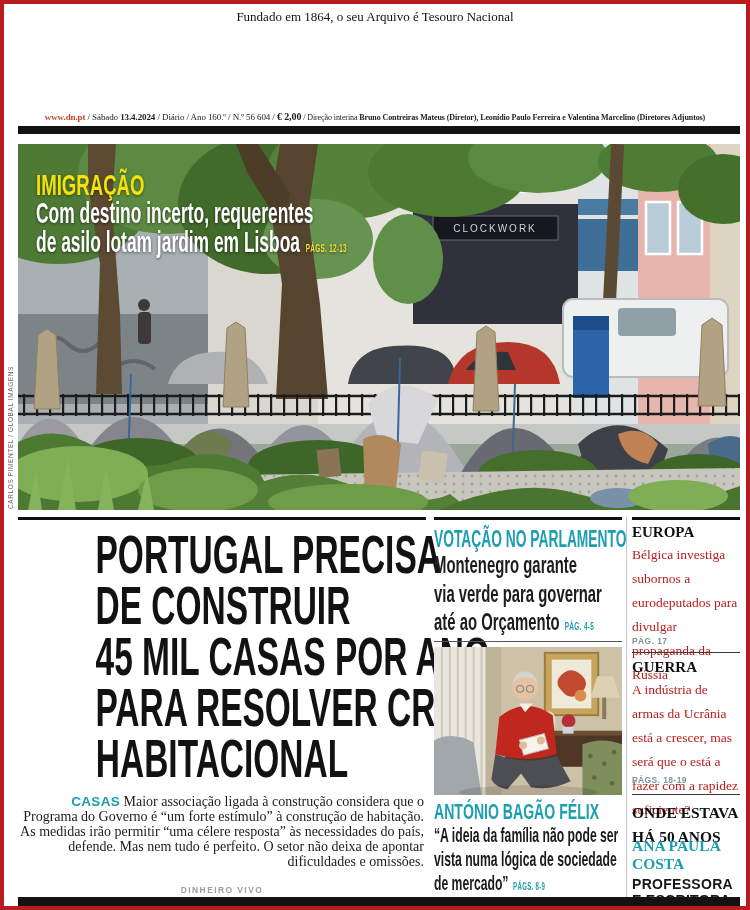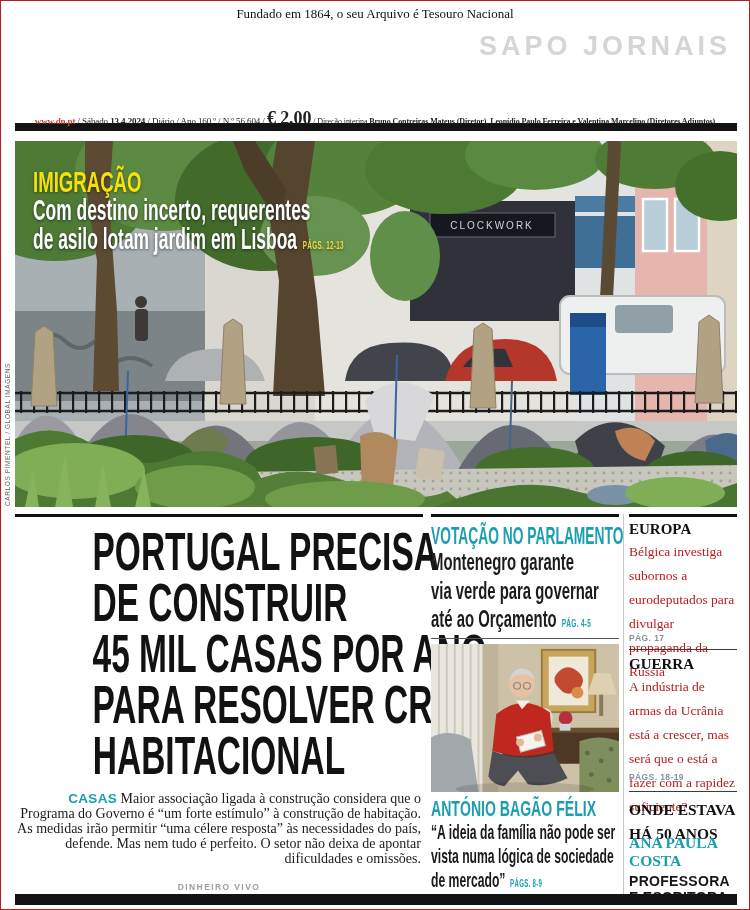--- a/index.html
+++ b/index.html
@@ -1,24 +1,24 @@
 <!DOCTYPE html>
 <html><head>
 <meta charset="utf-8">
 <style>
   html,body{margin:0;padding:0;background:#fff;}
-  #paper{position:relative;width:750px;height:910px;background:#fff;border:1px solid #b91c1c;box-sizing:border-box;overflow:hidden;font-family:"Liberation Sans",sans-serif;color:#141414;}
+  #paper{position:relative;width:750px;height:910px;background:#fff;border:4px solid #b91c1c;box-sizing:border-box;overflow:hidden;font-family:"Liberation Sans",sans-serif;color:#141414;}
   
   .tagline{position:absolute;top:5px;left:0;width:100%;text-align:center;font:13px "Liberation Serif",serif;color:#111;}
   .watermark{position:absolute;top:30px;right:18px;font:bold 27px "Liberation Sans",sans-serif;color:#d3d5d6;letter-spacing:4px;z-index:1;}
   .masthead{position:absolute;top:16px;left:14px;width:722px;text-align:center;font-family:"DejaVu Serif",serif;font-weight:bold;font-size:70px;line-height:1.05;letter-spacing:-3px;color:#0d0d0d;z-index:2;white-space:nowrap;}
   .infoline{position:absolute;top:107px;left:0;width:100%;text-align:center;white-space:nowrap;font-family:"Liberation Serif",serif;font-size:9px;letter-spacing:-.1px;color:#222;z-index:2;}
   .infoline .url{color:#c8432b;font-weight:bold;}
   .infoline .b{font-weight:bold;}
-  .infoline .price{font-size:18px;font-weight:bold;}
+  .infoline .price{font-size:10px;font-weight:bold;}
   .infoline .small{font-size:8px;text-align:right;}
   .topbar{position:absolute;top:122px;left:14px;width:722px;height:8px;background:#131313;}
   
   .photo{position:absolute;top:140px;left:14px;width:722px;height:366px;overflow:hidden;background:#9aa79a;}
   .photo svg{display:block;width:100%;height:100%;}
   .photo-credit{position:absolute;top:505px;left:3px;transform:rotate(-90deg);transform-origin:0 0;font:6.5px "Liberation Sans",sans-serif;color:#666;letter-spacing:.6px;white-space:nowrap;}
   .ov-kicker{position:absolute;top:24px;left:18px;font-weight:bold;font-size:30px;color:#f5e20a;transform:scaleX(.62);transform-origin:0 0;white-space:nowrap;text-shadow:0 1px 4px rgba(0,0,0,.45);}
   .ov-headline{position:absolute;top:54px;left:18px;width:600px;font-weight:bold;font-size:30px;line-height:29px;color:#fff;transform:scaleX(.58);transform-origin:0 0;text-shadow:0 1px 4px rgba(0,0,0,.55);}
   .ov-headline .lines{white-space:pre;}
   .ov-ref{font-size:11px;color:#f3de3d;margin-left:10px;letter-spacing:.5px;}
@@ -51,21 +51,20 @@
   .onde-name{position:absolute;left:0;font-weight:bold;font-size:15.5px;line-height:18px;color:#1b9eb0;white-space:pre;}
   .onde-role{position:absolute;left:0;font-family:"Liberation Sans",sans-serif;font-weight:bold;font-size:14px;letter-spacing:.3px;color:#161616;}
   .bottombar{position:absolute;top:893px;left:14px;width:722px;height:11px;background:#131313;}
 </style>
 </head>
 <body>
 
 <div id="paper">
 
   <div class="tagline">Fundado em 1864, o seu Arquivo é Tesouro Nacional</div>
-  <div class="watermark">SAPO JORNAIS</div>
   <div class="infoline"><span class="url">www.dn.pt</span><span> / Sábado </span><span class="b">13.4.2024</span><span> / Diário / Ano 160.º / N.º 56 604 / </span><span class="price">€ 2,00</span><span class="small"> / Direção interina </span><span class="small b">Bruno Contreiras Mateus (Diretor), Leonídio Paulo Ferreira e Valentina Marcelino (Diretores Adjuntos)</span></div>
   <div class="topbar"></div>
 
   <div class="photo">
     <svg viewBox="0 0 722 366" preserveAspectRatio="none">
       <defs>
         <pattern id="bars" width="13" height="22" patternUnits="userSpaceOnUse">
             <rect x="5" y="0" width="2.2" height="22" fill="#1c1c1c"></rect>
           </pattern>
         <pattern id="cobble" width="9" height="8" patternUnits="userSpaceOnUse">

